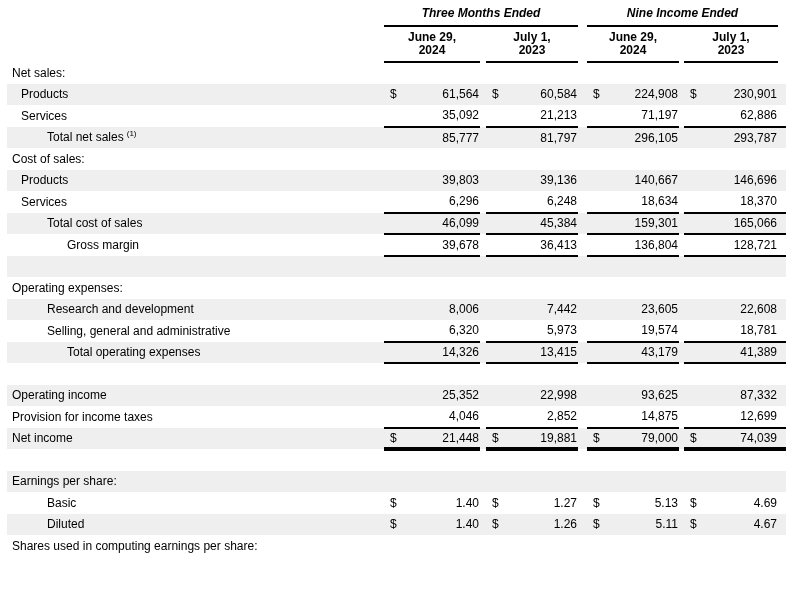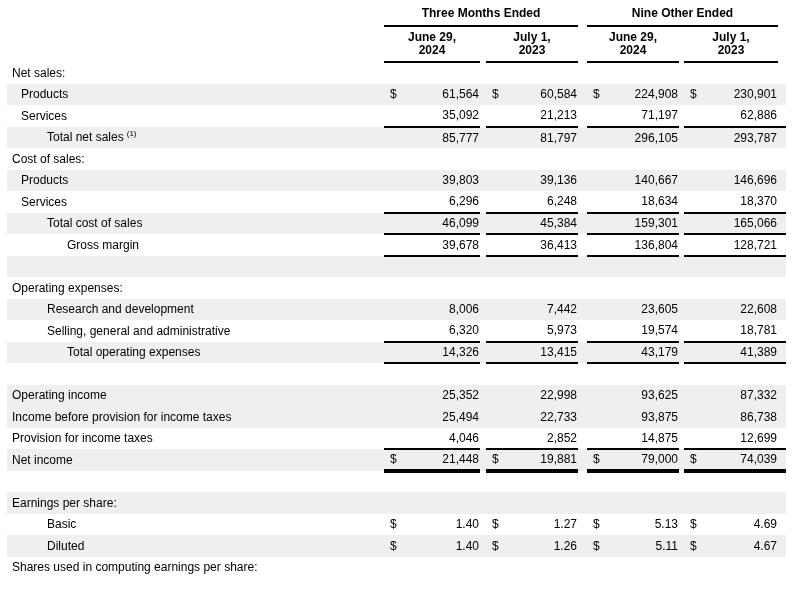--- a/index.html
+++ b/index.html
@@ -22,21 +22,21 @@
     border-collapse: collapse;
     table-layout: fixed;
     margin-left: 7px;
     width: 779px;
     font-size: 12px;
   }
   td { padding: 0; vertical-align: middle; overflow: hidden; white-space: nowrap; }
 
   
   tr.group-row { height: 26px; }
-  tr.group-row td { vertical-align: bottom; padding-bottom: 5px; }
+  tr.group-row td { vertical-align: bottom; padding-bottom: 5px; font-style: italic; }
   td.group {
     font-weight: bold;
     text-align: center;
     border-bottom: 2px solid #000;
     font-size: 12px;
   }
   tr.dates-row { height: 36px; }
   td.datecell {
     font-weight: bold;
     text-align: center;
@@ -79,21 +79,21 @@
       <col style="width:5px">
       <col style="width:20px">
         <col style="width:74px">
       <col style="width:8px">
     </colgroup>
     <thead>
       <tr class="group-row">
         <td></td>
         <td colspan="5" class="group">Three Months Ended</td>
         <td></td>
-        <td colspan="5" class="group">Nine Other Ended</td>
+        <td colspan="5" class="group">Nine Income Ended</td>
         <td></td>
       </tr>
       <tr class="dates-row">
         <td></td>
         <td colspan="2" class="datecell">
           <div>June 29,</div>
           <div>2024</div>
         </td>
         <td></td>
         <td colspan="2" class="datecell">
@@ -345,35 +345,20 @@
           <td class="v band">25,352</td>
           <td class="band"></td>
           <td class="d band"></td>
           <td class="v band">22,998</td>
           <td class="band"></td>
           <td class="d band"></td>
           <td class="v band">93,625</td>
           <td class="band"></td>
           <td class="d band"></td>
           <td class="v band">87,332</td>
-          <td class="band"></td>
-        </tr>
-        <tr class="shaded">
-          <td class="lbl band i0">Income before provision for income taxes</td>
-          <td class="d band"></td>
-          <td class="v band">25,494</td>
-          <td class="band"></td>
-          <td class="d band"></td>
-          <td class="v band">22,733</td>
-          <td class="band"></td>
-          <td class="d band"></td>
-          <td class="v band">93,875</td>
-          <td class="band"></td>
-          <td class="d band"></td>
-          <td class="v band">86,738</td>
           <td class="band"></td>
         </tr>
         <tr>
           <td class="lbl band i0">Provision for income taxes</td>
           <td class="d band rule-thin"></td>
           <td class="v band rule-thin">4,046</td>
           <td class="band"></td>
           <td class="d band rule-thin"></td>
           <td class="v band rule-thin">2,852</td>
           <td class="band"></td>

